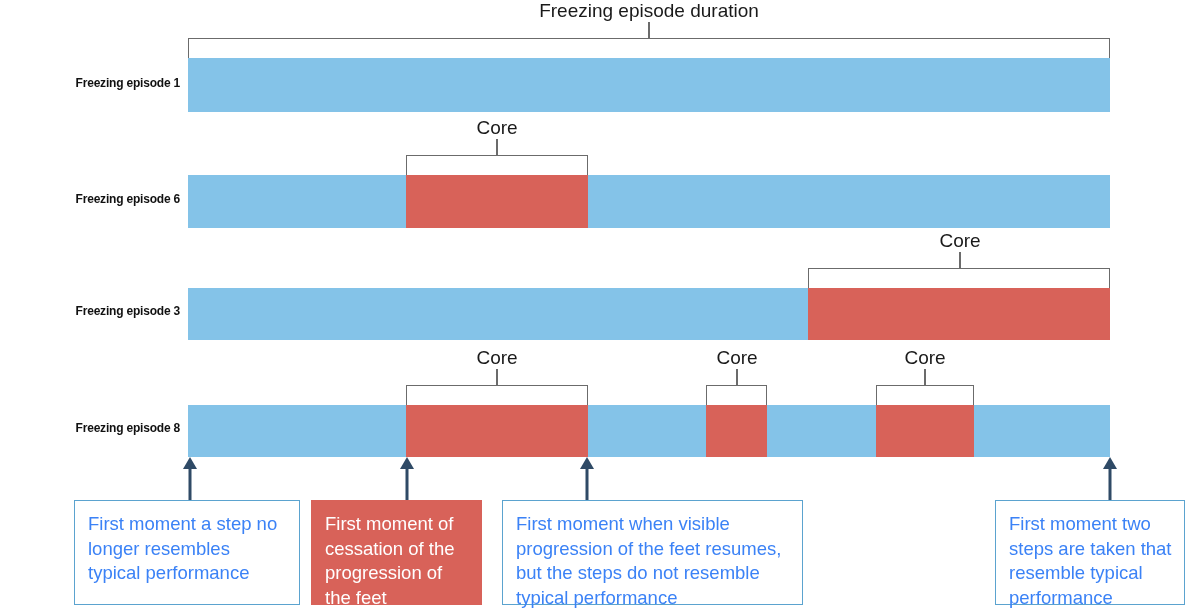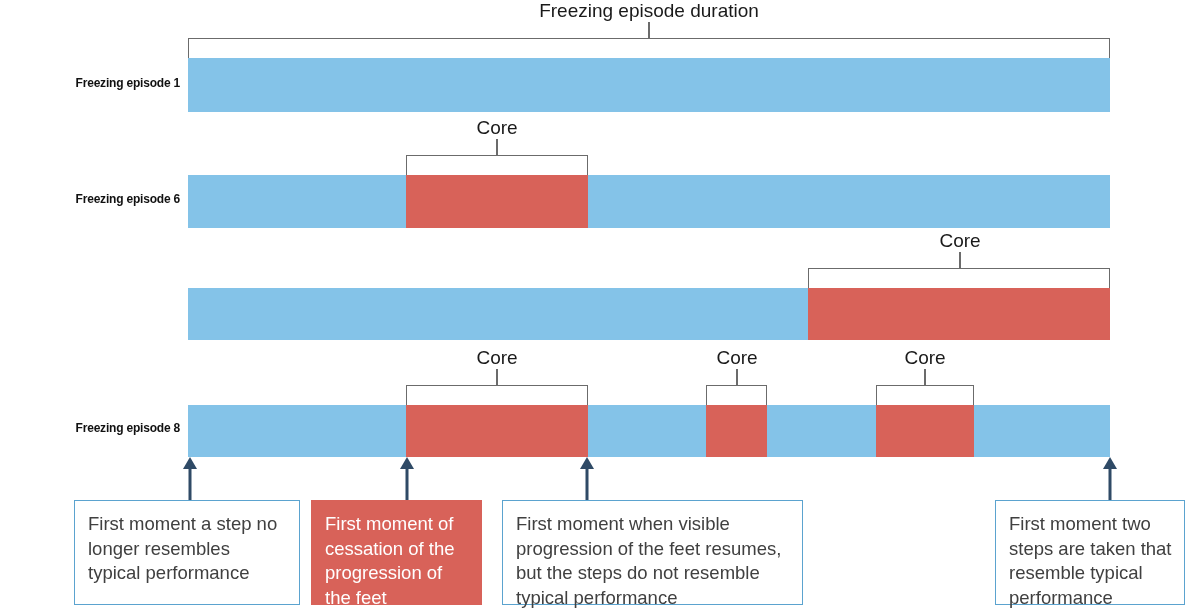--- a/index.html
+++ b/index.html
@@ -79,21 +79,21 @@
     border-bottom: 12px solid #2f4a66;
     transform: translateX(-50%);
   }
 
   
   .callout {
     position: absolute;
     box-sizing: border-box;
     border: 1.6px solid #5ba3cf;
     background: #ffffff;
-    color: #404040;
+    color: #3b82f6;
     font-size: 18.5px;
     line-height: 1.33;
     padding: 11px 12px 10px 13px;
   }
   .callout.filled {
     background: #d86259;
     border-color: #d86259;
     color: #ffffff;
   }
 </style>
@@ -114,20 +114,21 @@
   <div class="bracket-label" style="left:497px; top:117px;">Core</div>
 
   <div class="row-label" style="left:0px; top:192px; width:180px; right:auto;">Freezing episode 6</div>
   <div class="bar" style="left:188px; top:175px; width:922px; height:53px;"></div>
   <div class="core" style="left:406px; top:175px; width:182px; height:53px;"></div>
 
   <div class="bracket" style="left:808px; top:268px; width:302px; height:20px;"></div>
   <div class="bracket-stem" style="left:959px; top:252px; height:17px;"></div>
   <div class="bracket-label" style="left:960px; top:230px;">Core</div>
 
+  <div class="row-label" style="left:0px; top:304px; width:180px; right:auto;">Freezing episode 3</div>
   <div class="bar" style="left:188px; top:288px; width:922px; height:52px;"></div>
   <div class="core" style="left:808px; top:288px; width:302px; height:52px;"></div>
 
   <div class="bracket" style="left:406px; top:385px; width:182px; height:20px;"></div>
   <div class="bracket-stem" style="left:496px; top:369px; height:17px;"></div>
   <div class="bracket-label" style="left:497px; top:347px;">Core</div>
 
   <div class="bracket" style="left:706px; top:385px; width:61px; height:20px;"></div>
   <div class="bracket-stem" style="left:736px; top:369px; height:17px;"></div>
   <div class="bracket-label" style="left:737px; top:347px;">Core</div>

